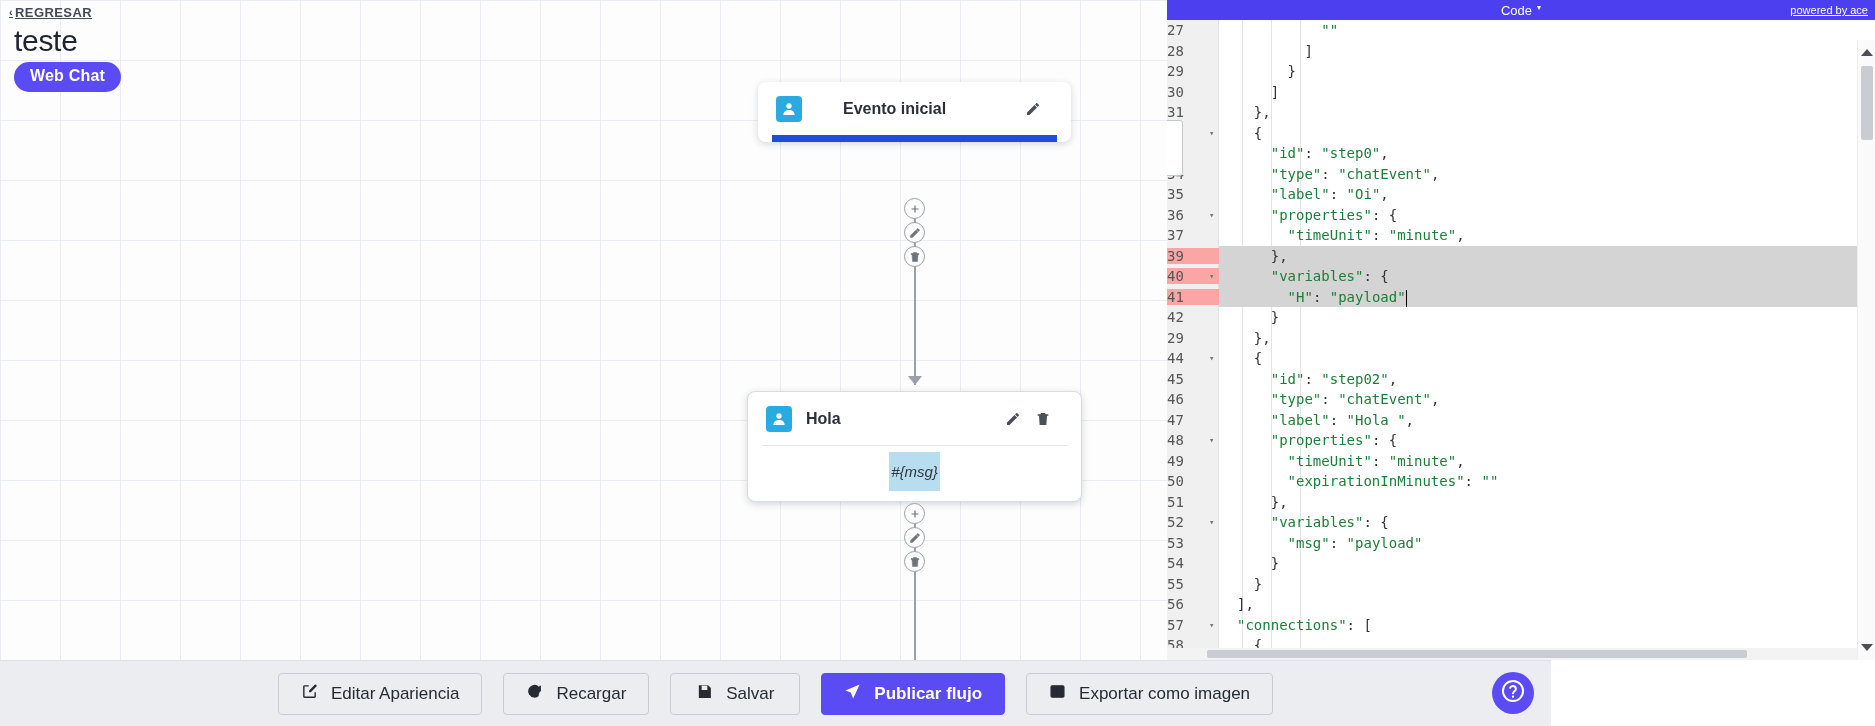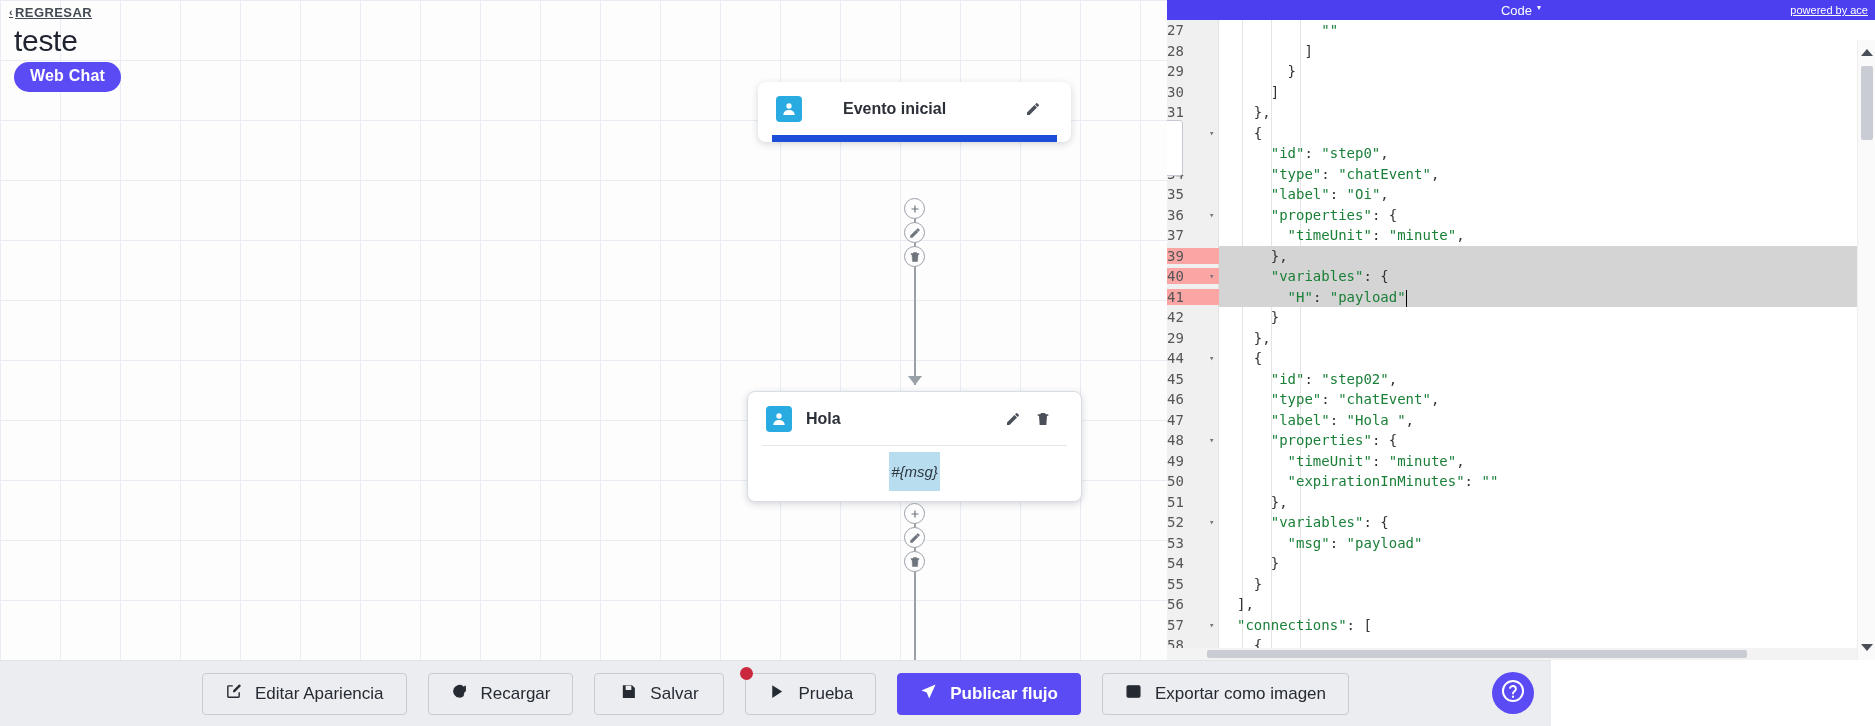--- a/index.html
+++ b/index.html
@@ -544,29 +544,20 @@
 
     <div class="tb-btn">
       <span>
         <svg viewBox="0 0 24 24">
             <path d="M4 3h13l4 4v14H4V3zm4 1v6h8V4H8zm2 11h6v5h-6v-5z"></path>
           </svg>
       </span>
       <span>Salvar</span>
     </div>
 
-    <div class="tb-btn">
-      <span class="red-dot"></span>
-      <span>
-        <svg viewBox="0 0 24 24">
-            <polygon points="6,3 20,12 6,21"></polygon>
-          </svg>
-      </span>
-      <span>Prueba</span>
-    </div>
 
     <div class="tb-btn primary">
       <span>
         <svg viewBox="0 0 24 24">
             <path d="M22 2L2 10.5l7.5 3L13 22l9-20z"></path>
           </svg>
       </span>
       <span>Publicar flujo</span>
     </div>
 

